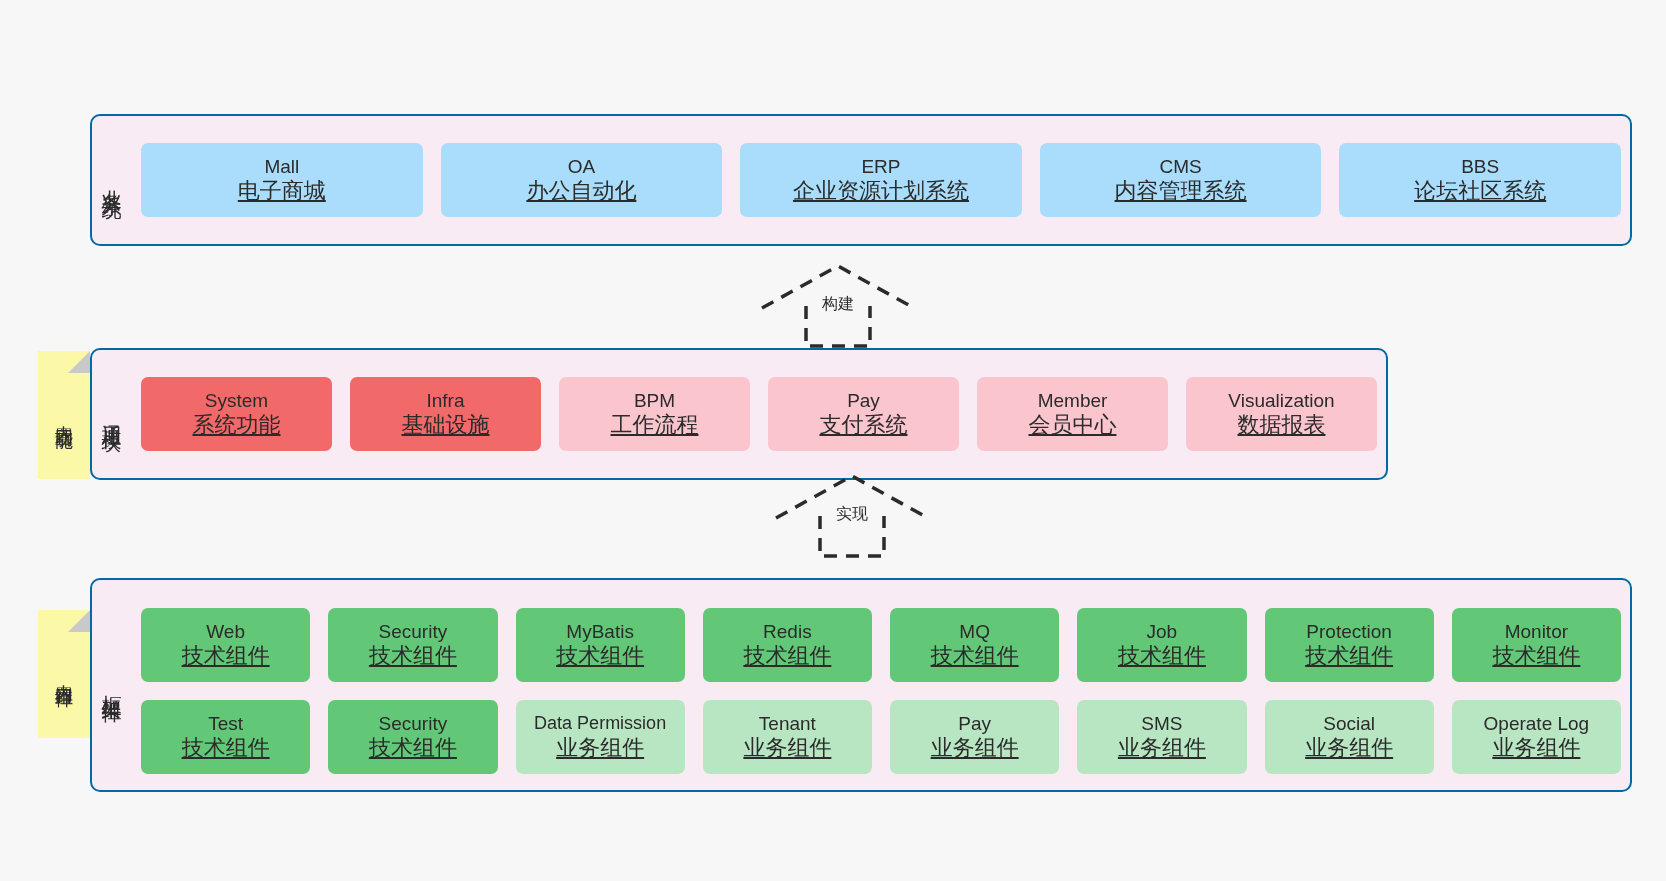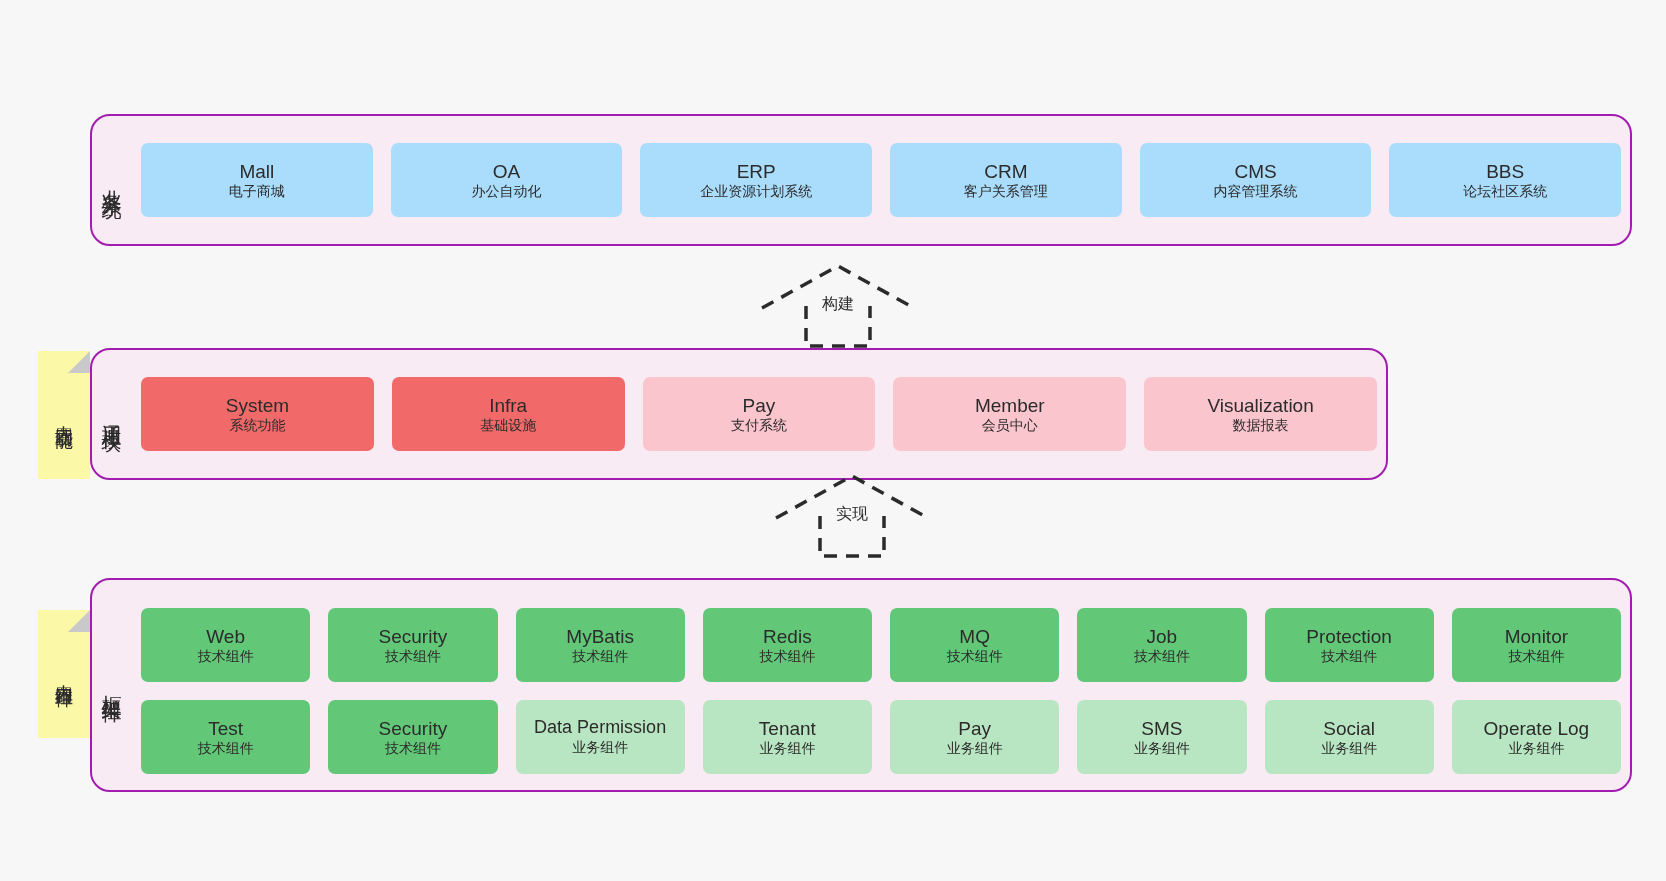--- a/index.html
+++ b/index.html
@@ -8,22 +8,22 @@
     background: #f7f7f7;
     font-family: "Liberation Sans", "DejaVu Sans", sans-serif;
     overflow: hidden;
   }
   #canvas { position: relative; width: 1666px; height: 881px; }
 
   
   .layer {
     position: absolute;
     background: #f9ebf4;
-    border: 2px solid #a21caf;
-    border-radius: 20px;
+    border: 2px solid #0369a1;
+    border-radius: 10px;
     display: flex;
     align-items: stretch;
   }
   .layer-title {
     flex: 0 0 auto;
     width: 40px;
     display: flex;
     align-items: center;
     justify-content: center;
     font-size: 20px;
@@ -52,21 +52,21 @@
     display: flex;
     flex-direction: column;
     align-items: center;
     justify-content: center;
     text-align: center;
     line-height: 1.22;
     color: #2b2b2b;
     user-select: none;
   }
   .node .en { font-size: 19px; }
-  .node .cn { font-size: 14px; }
+  .node .cn { font-size: 22px; text-decoration: underline; }
   .node.three .en { font-size: 18px; }
 
   .blue       { background: #aadcfb; }
   .red        { background: #f2696a; }
   .pink       { background: #fbc5cd; }
   .greendark  { background: #62c878; }
   .greenlight { background: #b9e6c2; }
 
   
   .note {
@@ -121,24 +121,20 @@
           <span class="en">Mall</span>
           <span class="cn">电子商城</span>
         </div>
         <div class="node blue">
           <span class="en">OA</span>
           <span class="cn">办公自动化</span>
         </div>
         <div class="node blue">
           <span class="en">ERP</span>
           <span class="cn">企业资源计划系统</span>
-        </div>
-        <div class="node blue">
-          <span class="en">CRM</span>
-          <span class="cn">客户关系管理</span>
         </div>
         <div class="node blue">
           <span class="en">CMS</span>
           <span class="cn">内容管理系统</span>
         </div>
         <div class="node blue">
           <span class="en">BBS</span>
           <span class="cn">论坛社区系统</span>
         </div>
       </div>
@@ -165,20 +161,24 @@
       <div class="row">
         <div class="node red">
           <span class="en">System</span>
           <span class="cn">系统功能</span>
         </div>
         <div class="node red">
           <span class="en">Infra</span>
           <span class="cn">基础设施</span>
         </div>
         <div class="node pink">
+          <span class="en">BPM</span>
+          <span class="cn">工作流程</span>
+        </div>
+        <div class="node pink">
           <span class="en">Pay</span>
           <span class="cn">支付系统</span>
         </div>
         <div class="node pink">
           <span class="en">Member</span>
           <span class="cn">会员中心</span>
         </div>
         <div class="node pink">
           <span class="en">Visualization</span>
           <span class="cn">数据报表</span>

